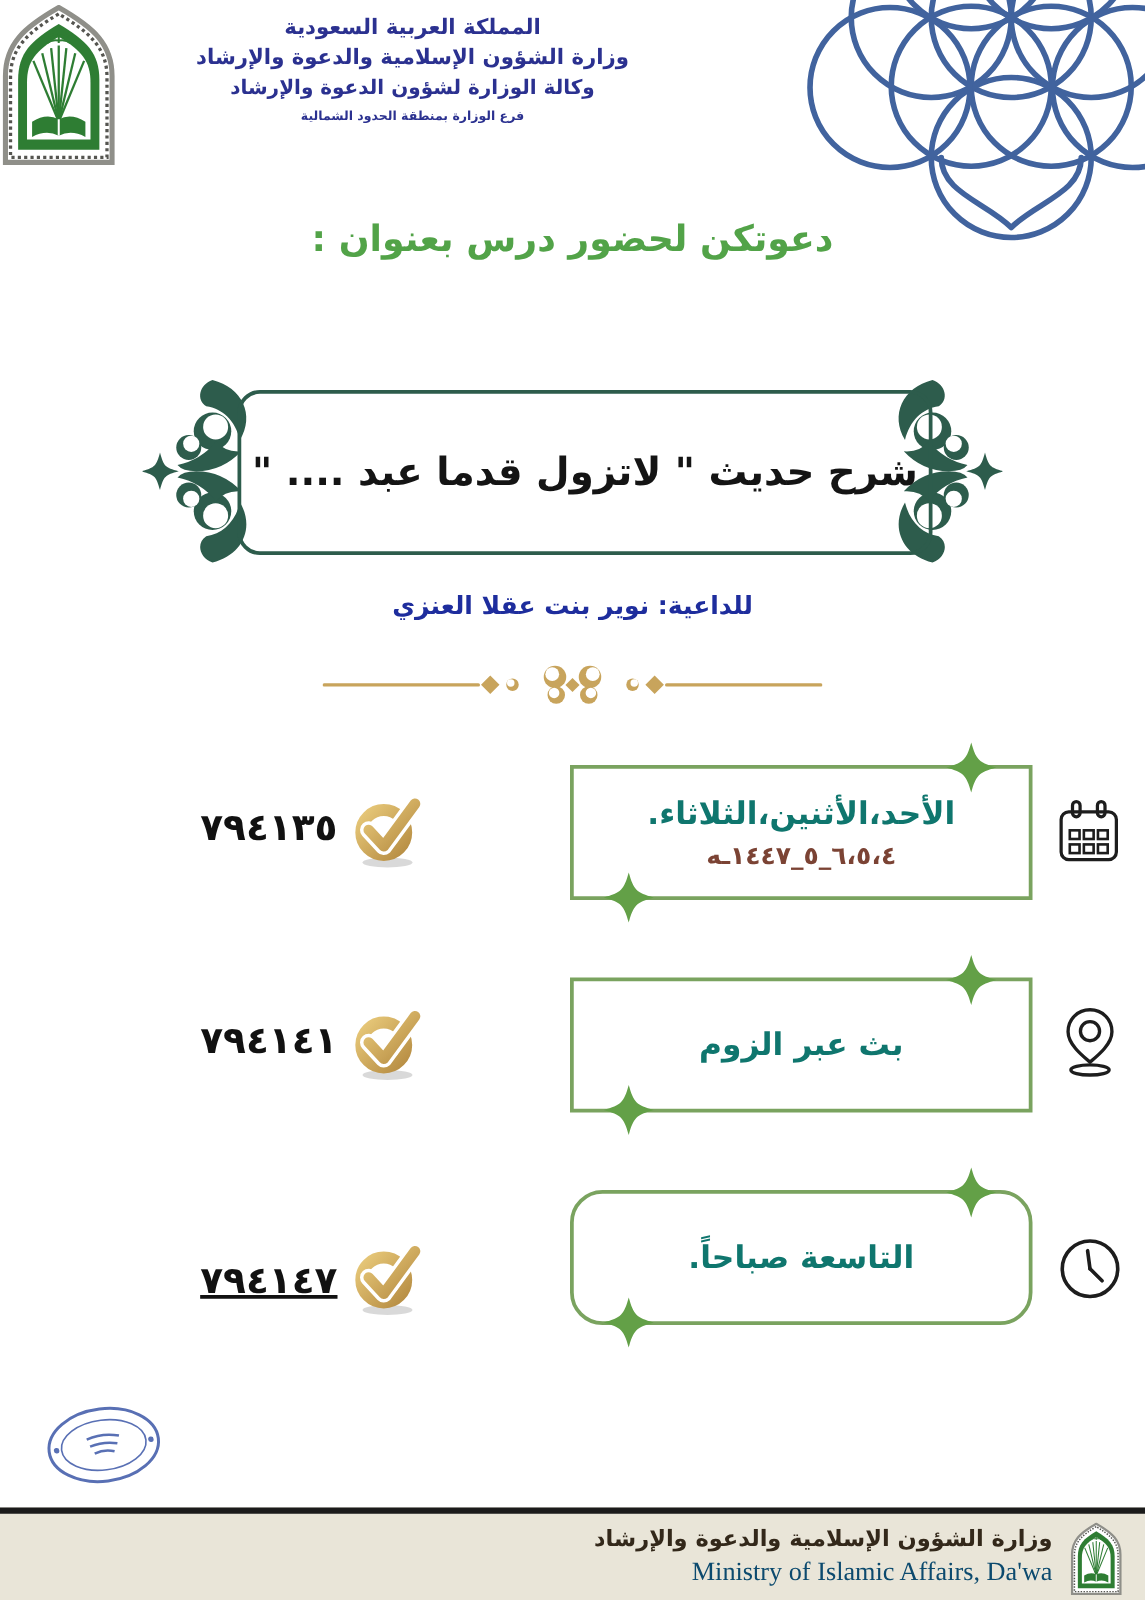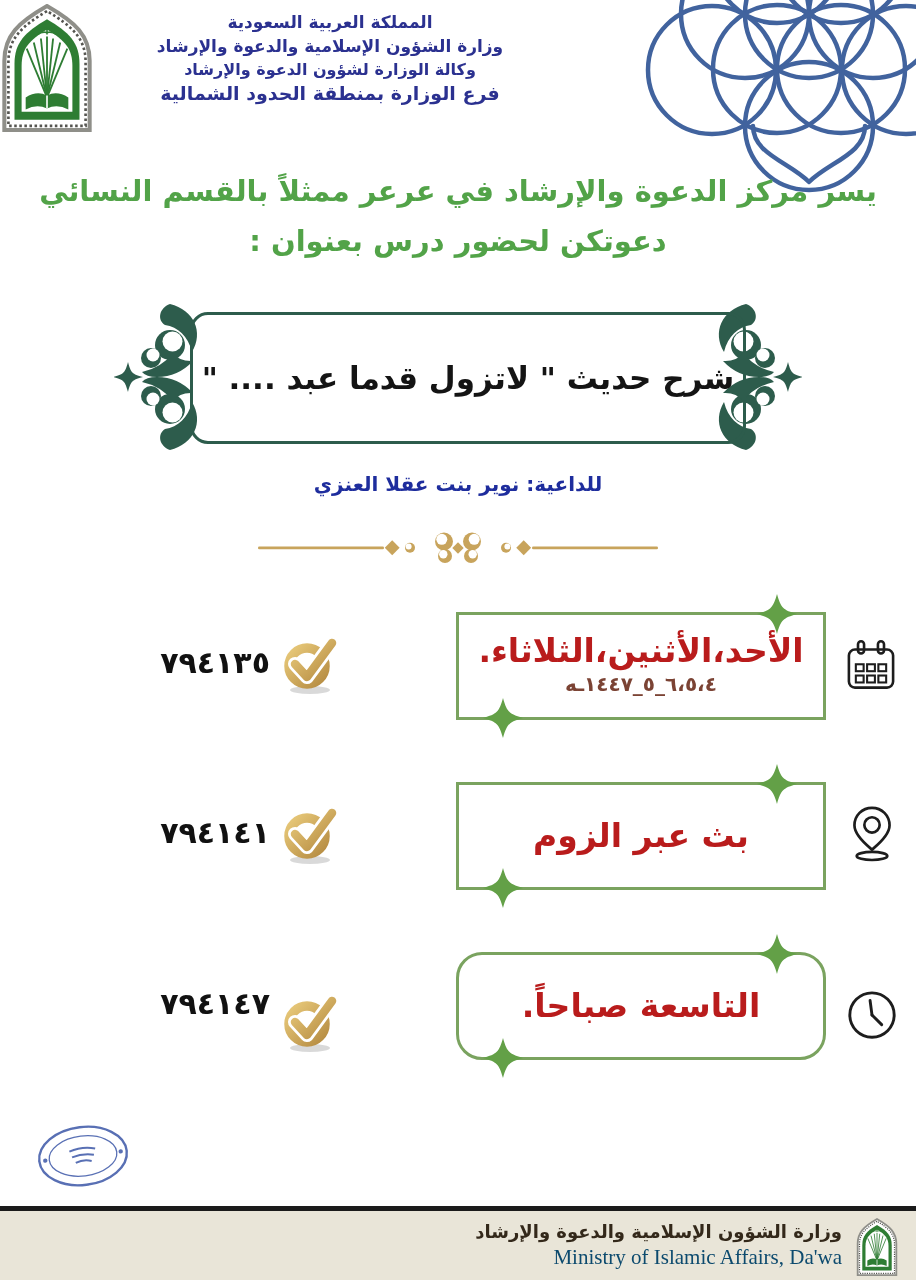--- a/index.html
+++ b/index.html
@@ -11,21 +11,21 @@
   
   .emblem { position:absolute; left:-4px; top:4px; width:102px; height:132px; }
   .gov-lines {
     position:absolute; left:70px; top:10px; width:520px;
     text-align:center; direction:rtl;
     color:#2b3190; font-weight:bold;
   }
   .gov-lines .l1 { font-size:17px; line-height:24px;text-align:center; }
   .gov-lines .l2 { font-size:17px; line-height:24px; }
   .gov-lines .l3 { font-size:16px; line-height:24px; }
-  .gov-lines .l4 { font-size:19px; line-height:23px; }
+  .gov-lines .l4 { font-size:10px; line-height:23px; }
   .pattern { position:absolute; right:0; top:0; width:285px; height:195px; }
   
   .invite {
     position:absolute; left:0; right:0; top:166px; text-align:center;
     direction:rtl; color:#52a348; font-weight:bold;
     font-size:29px; line-height:50px;
   }
   
   .frame-wrap { position:absolute; left:118px; top:298px; width:680px; height:158px; }
   .frame-rect {
@@ -46,37 +46,37 @@
     direction:rtl; color:#1e2d9d; font-weight:bold; font-size:20px;
   }
   .divider { position:absolute; left:258px; top:528px; width:400px; height:40px; }
   
   .sched-box {
     position:absolute; left:456px; width:370px; height:108px;
     border:3px solid #7aa35f;
     display:flex; flex-direction:column; align-items:center; justify-content:center;
   }
   .box-1 { top:612px; } .box-2 { top:782px; } .box-3 { top:952px;border-radius:26px; }
-  .sched-main { direction:rtl; color:#b91c1c; font-weight:bold; font-size:33px; line-height:36px;text-align:right; }
+  .sched-main { direction:rtl; color:#0f766e; font-weight:bold; font-size:25px; line-height:36px;text-align:right; }
   .sched-sub  { direction:rtl; color:#7b4334; font-weight:bold; font-size:20px; line-height:30px; }
   .diamond { position:absolute; width:44px; height:44px; }
   .diamond.tr { right:24px; top:-23px; }
   .diamond.bl { left:22px; bottom:-23px; }
   .row-icon { position:absolute; left:845px; }
   .icon-cal   { top:638px; width:52px; height:56px; }
   .icon-pin   { top:800px; width:54px; height:66px; }
   .icon-clock { top:988px; width:54px; height:54px; }
   .check { position:absolute; left:280px; width:64px; height:64px; }
   .chk-1 { top:632px; } .chk-2 { top:802px; } .chk-3 { top:990px; }
   .code {
     position:absolute; left:118px; width:152px; text-align:right;
     color:#111; font-weight:bold; font-size:30px; line-height:40px;
     direction:ltr; letter-spacing:2px;
   }
-  .code-1 { top:643px; } .code-2 { top:813px; } .code-3 { top:984px; }
+  .code-1 { top:643px; } .code-2 { top:813px; } .code-3 { top:1005px;text-decoration:underline; }
   
   .stamp { position:absolute; left:36px; top:1122px; width:94px; height:68px;
            transform:rotate(-7deg); opacity:.85; }
   
   .footer {
     position:absolute; left:0; right:0; bottom:0; height:74px;
     background:#e9e5d8; border-top:5px solid #1b1b1b;
   }
   .footer-ar {
     position:absolute; right:74px; top:10px; direction:rtl; white-space:nowrap;
@@ -142,21 +142,20 @@
           <circle cx="-32" cy="-55" r="64"></circle>
         <circle cx="0" cy="112" r="64"></circle>
           <circle cx="97" cy="56" r="64"></circle>
         <circle cx="-97" cy="56" r="64"></circle>
         <path d="M0,168 C-20,148 -56,140 -56,112 M0,168 C20,148 56,140 56,112"></path>
       </g>
     </g>
   </svg>
 
   <div class="invite">
-    <div>يسر مركز الدعوة والإرشاد في عرعر ممثلاً بالقسم النسائي</div>
     <div>دعوتكن لحضور درس بعنوان :</div>
   </div>
 
   <div class="frame-wrap">
     <svg class="orn left" viewBox="0 0 95 158">
       <g id="ornG" fill="#2d5c4c">
         <g id="ornCluster">
           <path d="M56,6 C80,12 90,34 78,54 C74,38 64,29 51,27 C43,22 45,10 56,6 Z"></path>
           <circle cx="56" cy="47" r="15"></circle>
           <circle cx="58.5" cy="43.5" r="10" fill="#ffffff"></circle>

